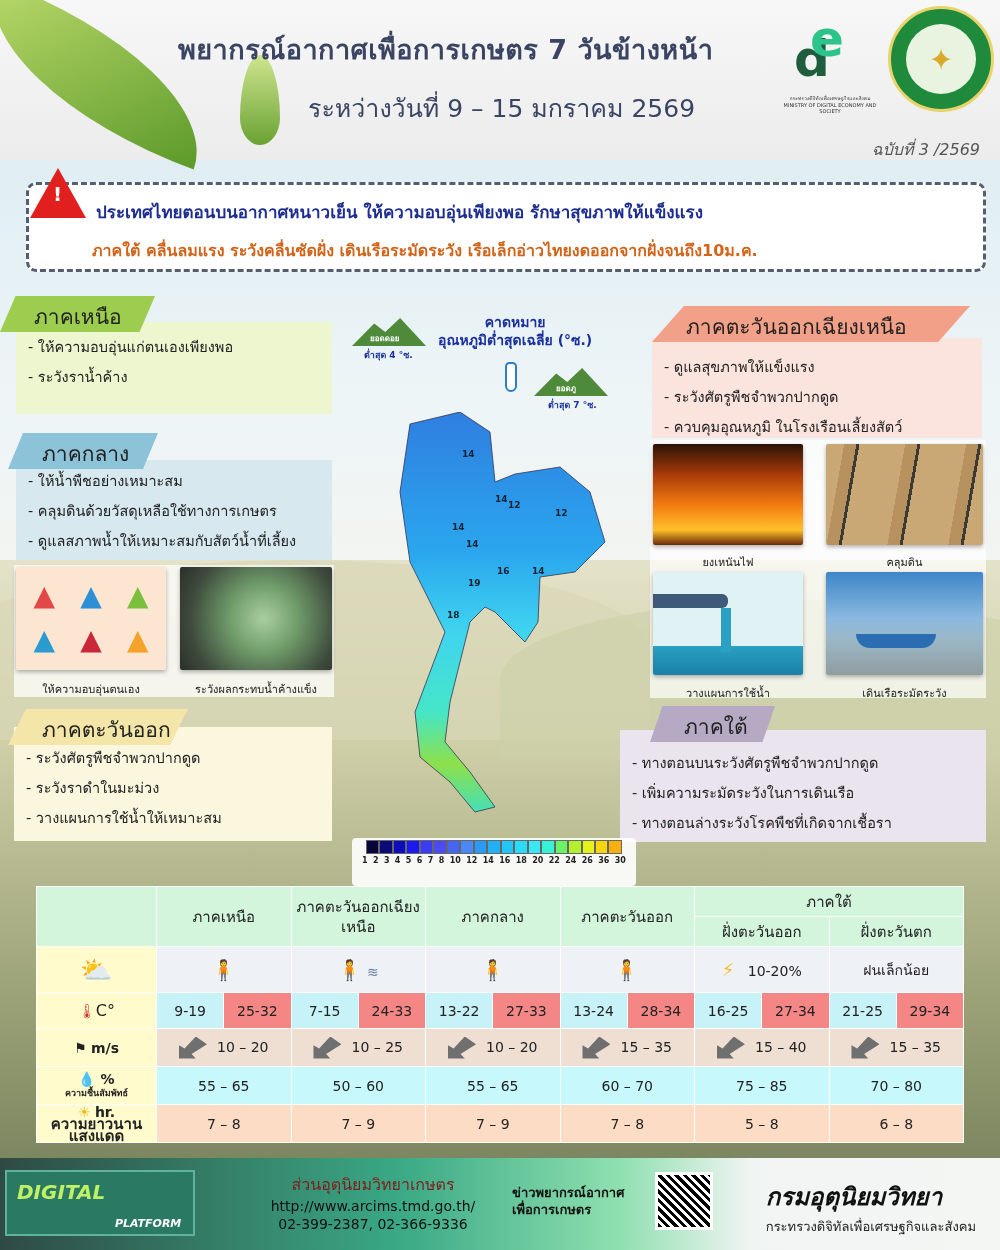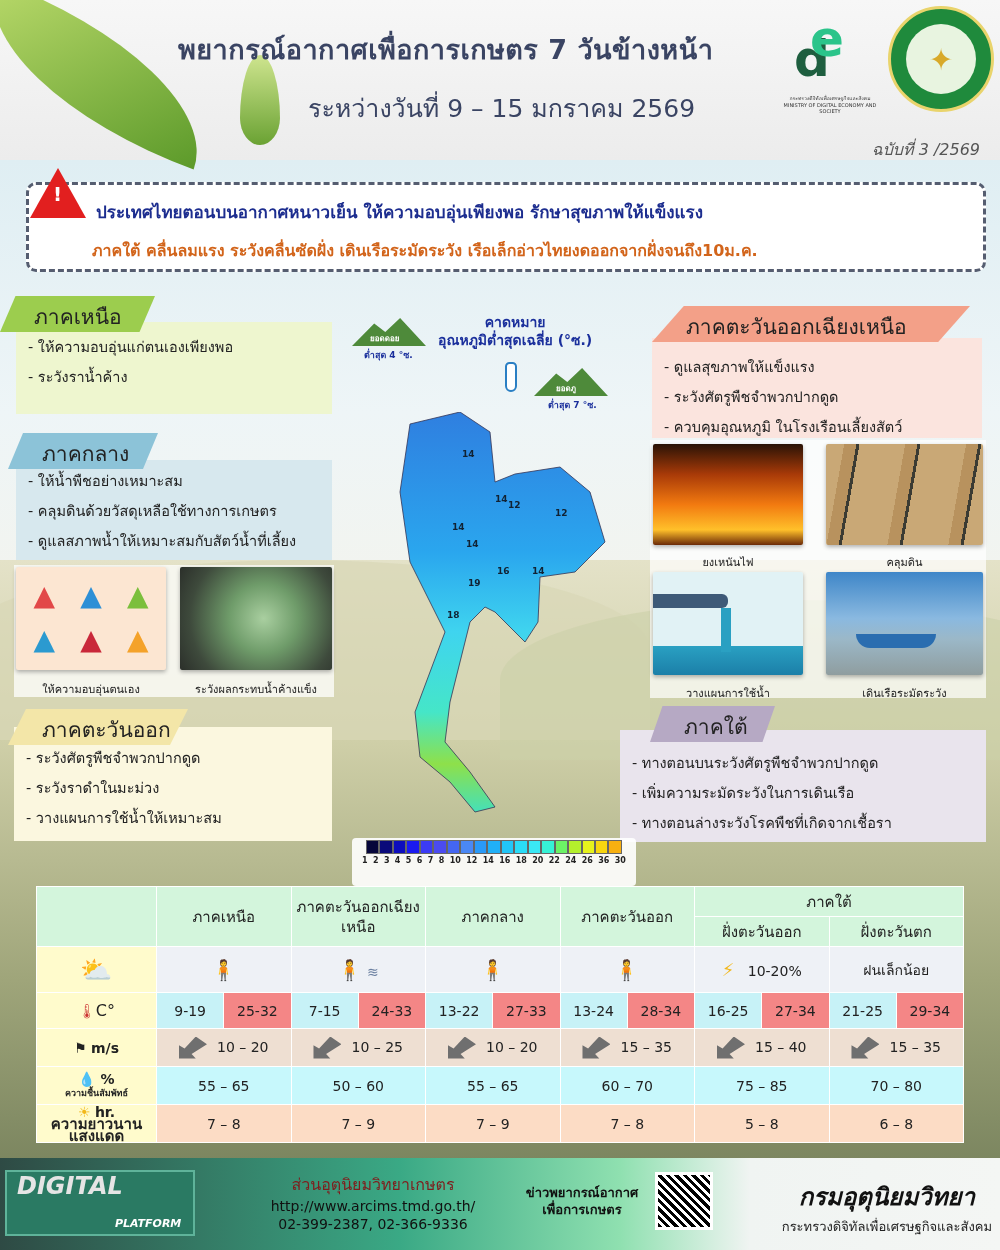--- a/index.html
+++ b/index.html
@@ -47,29 +47,29 @@
 .rowicon{background:#fffbcc}
 .wx{background:#eef1f6}
 .tlow{background:#c7f2f7}
 .thigh{background:#f48686}
 .wind{background:#eedfd2}
 .hum{background:#c7f8fc}
 .sun{background:#fcdcc5}
 .arrow{display:inline-block;width:28px;height:22px;background:#6f6f6f;clip-path:polygon(0 100%,0 40%,20% 55%,60% 0,100% 35%,45% 80%,60% 100%);vertical-align:middle;margin-right:10px}
 .footer{position:absolute;left:0;top:1158px;width:1000px;height:92px;background:linear-gradient(90deg,#2e4a44 0%,#3aa985 40%,#8fe0b0 62%,#f0f4f2 75%,#f4f6f4 100%)}
 .dp{position:absolute;left:5px;top:1170px;width:190px;height:66px;background:#2a7a63;border:2px solid #5fb39a}
-.dp .t1{position:absolute;left:10px;top:0;font-size:24px;font-style:italic;font-weight:bold;color:#e5e5e5}
+.dp .t1{position:absolute;left:10px;top:8px;font-size:20px;font-style:italic;font-weight:bold;color:#bef264}
 .dp .t2{position:absolute;left:108px;top:45px;font-size:11px;font-style:italic;font-weight:bold;color:#fff}
 .ft-agro{position:absolute;left:248px;top:1172px;text-align:center;width:250px}
 .ft-agro .n{font-size:16px;font-weight:normal;color:#7f1d1d}
 .ft-agro .u,.ft-agro .p{font-size:14px;color:#111;line-height:18px}
-.ft-news{position:absolute;left:512px;top:1184px;text-align:center;font-size:13px;font-weight:bold;color:#111;line-height:17px;width:140px}
+.ft-news{position:absolute;left:512px;top:1184px;font-size:13px;font-weight:bold;color:#111;line-height:17px;width:140px}
 .qr{position:absolute;left:655px;top:1172px;width:58px;height:58px;background:#fff;padding:3px}
 .qr div{width:100%;height:100%;background:repeating-linear-gradient(45deg,#000 0 3px,#fff 3px 6px),#000}
-.ft-tmd{position:absolute;right:8px;top:1177px;text-align:center}
+.ft-tmd{position:absolute;right:24px;top:1177px;text-align:left}
 .ft-tmd .n{font-size:24px;font-weight:bold;font-style:italic;color:#111}
 .ft-tmd .s{font-size:13px;color:#222;margin-top:0}
 </style>
 </head>
 <body>
 
 <div class="bg-sky"></div>
 <div class="bg-hills"></div>
 <div class="bg-hill1"></div>
 <div class="bg-hill2"></div>

